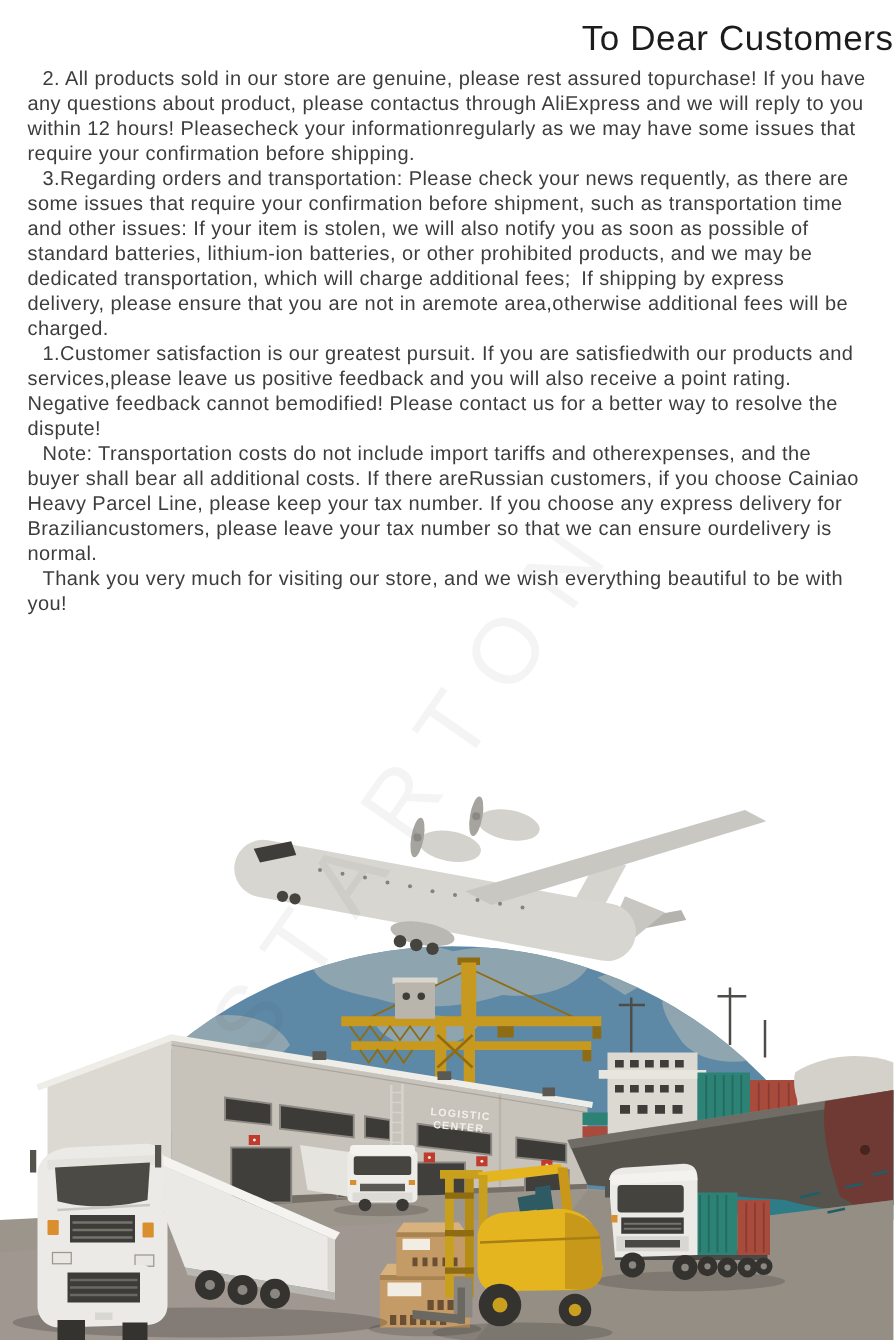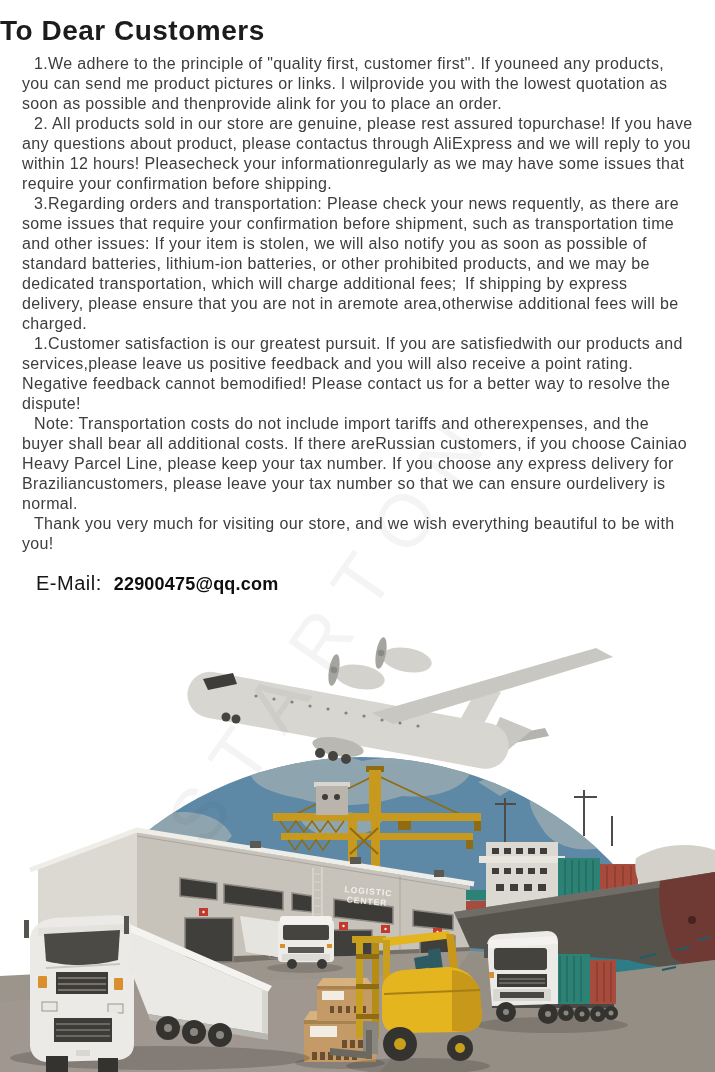--- a/index.html
+++ b/index.html
@@ -2,22 +2,22 @@
 <html><head>
 <meta charset="utf-8">
 <style>
   html,body{margin:0;padding:0;background:#ffffff;}
   .page{
     position:relative;width:715px;height:1072px;background:#ffffff;overflow:hidden;
     font-family:"Liberation Sans","DejaVu Sans",sans-serif;color:#3d3d3d;
   }
   .content{position:relative;z-index:2;}
   .title{
-    margin:0;padding-top:15px;text-align:left;
-    font-size:28px;font-weight:700;color:#1c1c1c;letter-spacing:.5px;
+    margin:0;padding-top:15px;text-align:right;
+    font-size:28px;font-weight:400;color:#1c1c1c;letter-spacing:.5px;
   }
   .body-text{padding:7px 22px 0 22px;font-size:16px;line-height:20px;letter-spacing:.35px;}
   .body-text p{margin:0;text-indent:12px;}
   .contacts{position:relative;z-index:3;padding:18px 0 0 36px;}
   .contact-row{display:flex;align-items:baseline;gap:12px;margin-bottom:16px;}
   .contact-label{font-size:20px;color:#161616;letter-spacing:.5px;}
   .contact-value{font-size:18px;font-weight:700;color:#0e0e0e;letter-spacing:.2px;}
   .watermark{
     position:absolute;left:150px;top:810px;z-index:1;pointer-events:none;
     transform:rotate(-55deg);transform-origin:0 0;
@@ -30,33 +30,28 @@
 <body>
 
 <div class="page">
 
   <div class="watermark">STARTON</div>
 
   <div class="content">
     <h1 class="title">To Dear Customers</h1>
 
     <div class="body-text">
-      <p>1.We adhere to the principle of "quality first, customer first". If youneed any products, you can send me product pictures or links. l wilprovide you with the lowest quotation as soon as possible and thenprovide alink for you to place an order.</p>
       <p>2. All products sold in our store are genuine, please rest assured topurchase! If you have any questions about product, please contactus through AliExpress and we will reply to you within 12 hours! Pleasecheck your informationregularly as we may have some issues that require your confirmation before shipping.</p>
       <p>3.Regarding orders and transportation: Please check your news requently, as there are some issues that require your confirmation before shipment, such as transportation time and other issues: If your item is stolen, we will also notify you as soon as possible of standard batteries, lithium-ion batteries, or other prohibited products, and we may be dedicated transportation, which will charge additional fees; If shipping by express delivery, please ensure that you are not in aremote area,otherwise additional fees will be charged.</p>
       <p>1.Customer satisfaction is our greatest pursuit. If you are satisfiedwith our products and services,please leave us positive feedback and you will also receive a point rating. Negative feedback cannot bemodified! Please contact us for a better way to resolve the dispute!</p>
       <p>Note: Transportation costs do not include import tariffs and otherexpenses, and the buyer shall bear all additional costs. If there areRussian customers, if you choose Cainiao Heavy Parcel Line, please keep your tax number. If you choose any express delivery for Braziliancustomers, please leave your tax number so that we can ensure ourdelivery is normal.</p>
       <p>Thank you very much for visiting our store, and we wish everything beautiful to be with you!</p>
     </div>
 
     <div class="contacts">
-      <div class="contact-row">
-        <span class="contact-label">E-Mail:</span>
-        <span class="contact-value">22900475@qq.com</span>
-      </div>
     </div>
   </div>
 
   <svg class="illustration" width="715" height="452" viewBox="0 0 715 452" aria-hidden="true">
     <defs>
       <clipPath id="globeClip">
           <circle cx="362" cy="485" r="348"></circle>
         </clipPath>
     </defs>
 

